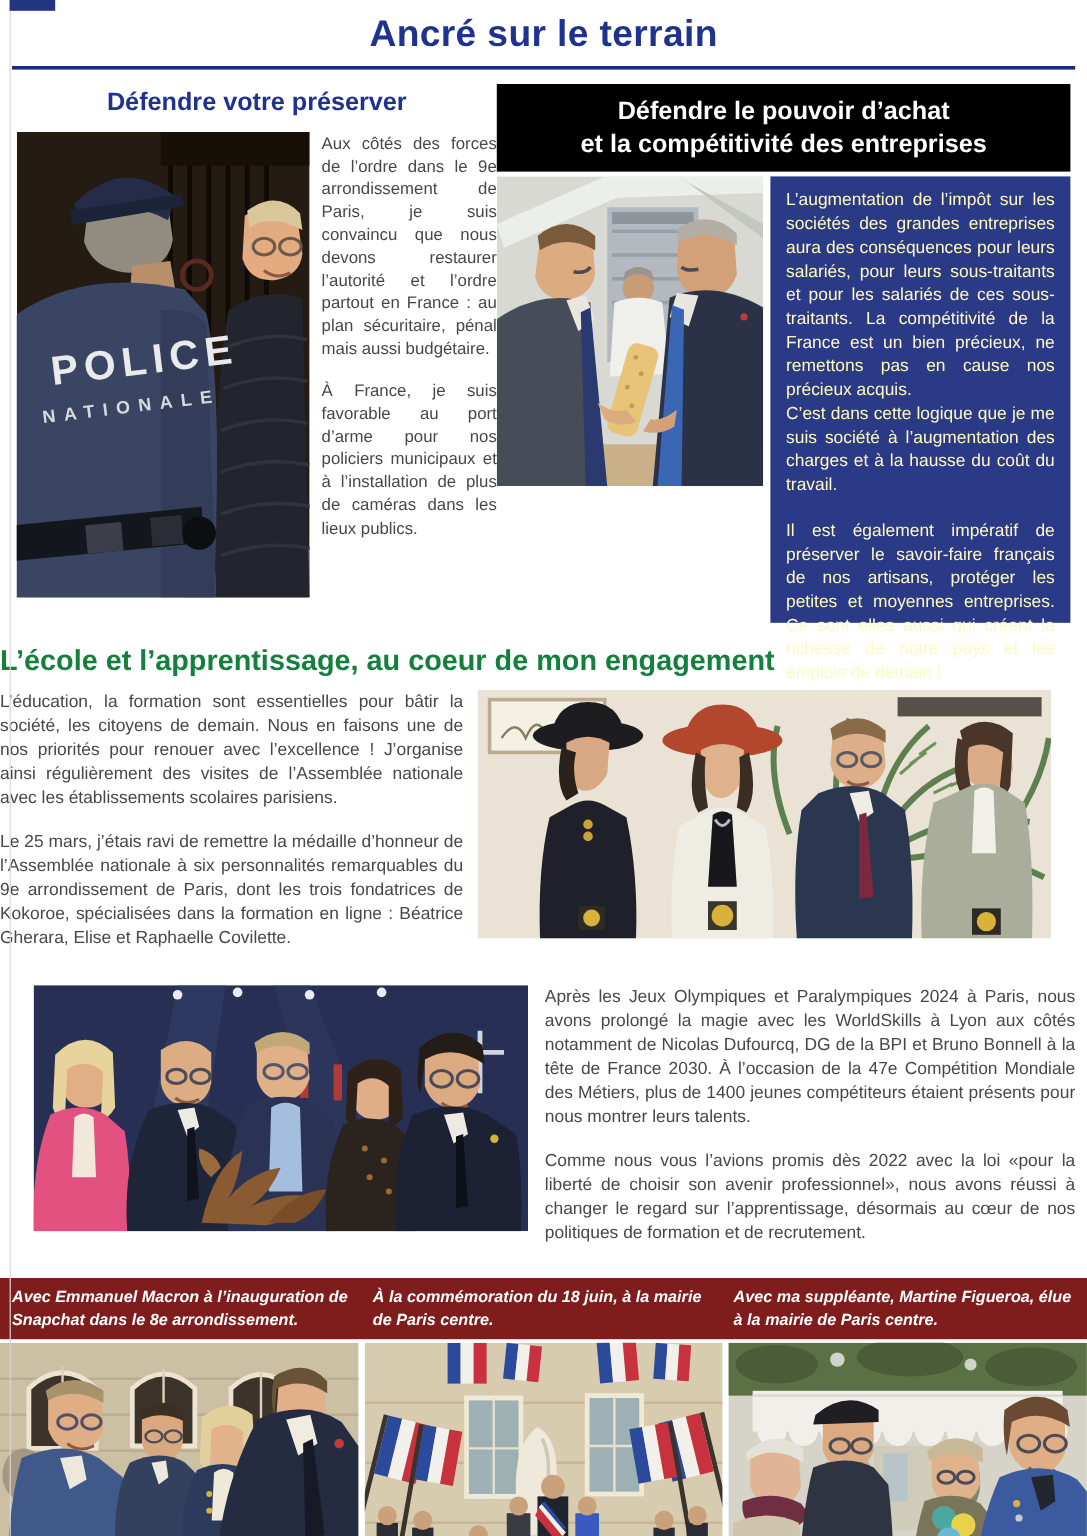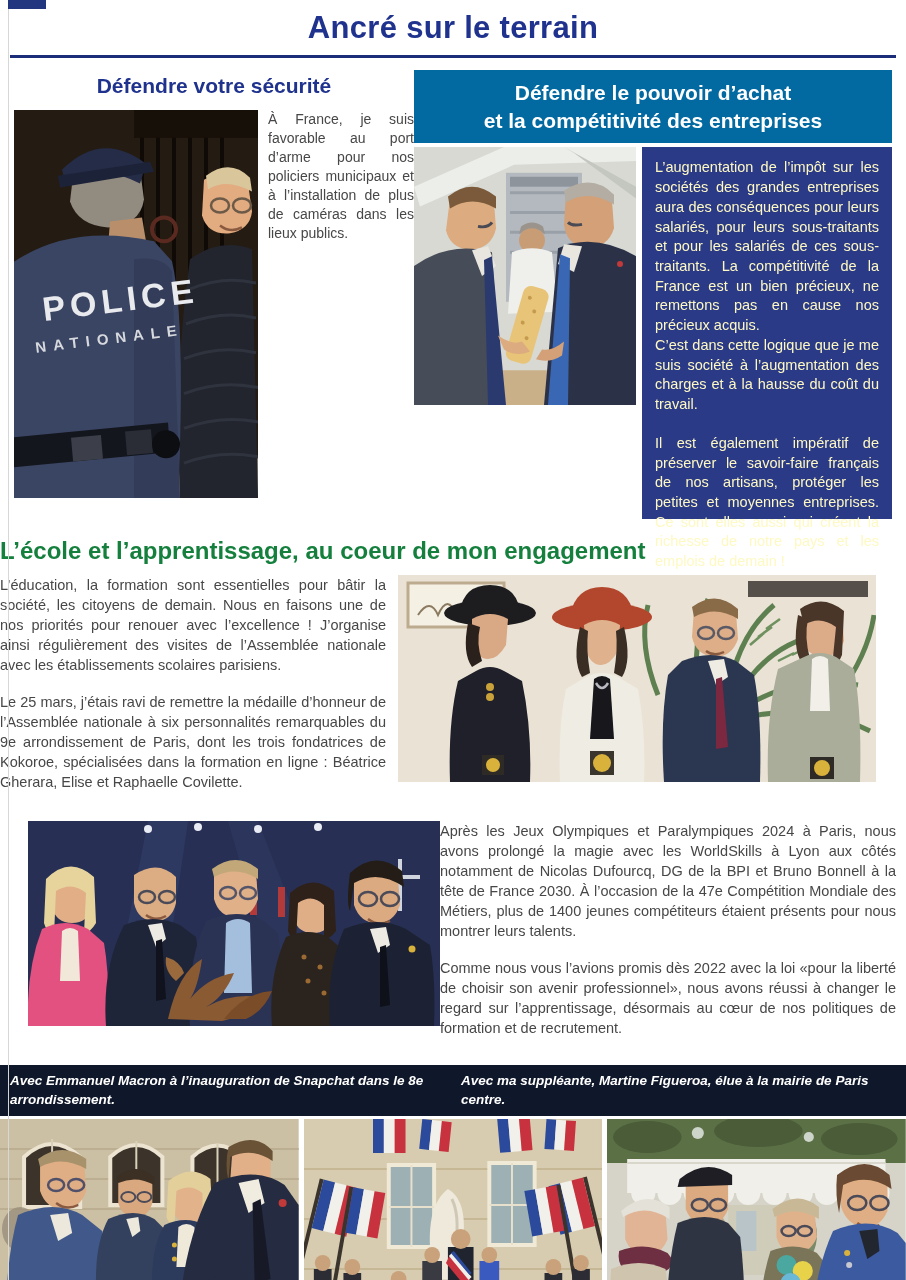--- a/index.html
+++ b/index.html
@@ -27,21 +27,21 @@
   .sec1-left h2{
     margin:4px 0 12px 0;text-align:center;font-size:21px;color:#1f338e;font-weight:bold;
   }
   .sec1-left-row{display:flex;gap:10px;}
   .photo-a{width:244px;height:388px;flex:none;}
   .sec1-text{width:158px;font-size:14px;line-height:1.36;text-align:justify;color:#474747;}
   .sec1-text p{margin:0 0 16px 0;}
 
   .sec1-right{width:478px;box-sizing:border-box;margin-left:0;}
   .band{
-    background:#0369a1;color:#ffffff;text-align:center;font-weight:bold;
+    background:#000000;color:#ffffff;text-align:center;font-weight:bold;
     font-size:21px;line-height:1.32;padding:9px 4px;
   }
   .band span{display:block;}
   .sec1-right-row{display:flex;gap:6px;margin-top:4px;}
   .photo-col{width:222px;flex:none;}
   .photo-b{width:222px;height:258px;}
   .photo-b-caption{
     margin-top:9px;font-size:14px;line-height:1.33;text-align:justify;color:#4a4a4a;padding-right:2px;
   }
   .bluebox{
@@ -53,28 +53,28 @@
 
   
   .sec2 h2{
     margin:18px 0 10px 0;text-align:left;font-size:24px;color:#15803d;font-weight:bold;
   }
   .sec2-row1{display:flex;gap:12px;box-sizing:border-box;}
   .sec2-text1{width:386px;flex:none;font-size:14.5px;line-height:1.38;text-align:justify;color:#474747;}
   .sec2-text1 p{margin:0 0 17px 0;}
   .photo-c{width:478px;height:207px;flex:none;}
 
-  .sec2-row2{display:flex;padding:12px 10px 0 28px;box-sizing:border-box;}
+  .sec2-row2{display:flex;gap:14px;padding:12px 10px 0 28px;box-sizing:border-box;}
   .photo-d{width:412px;height:205px;flex:none;}
   .sec2-text2{flex:1;font-size:14.5px;line-height:1.38;text-align:justify;color:#474747;}
   .sec2-text2 p{margin:0 0 17px 0;}
 
   
   .capbar{
-    margin-top:10px;background:#0f172a;color:#ffffff;display:flex;
+    margin-top:10px;background:#7f1d1d;color:#ffffff;display:flex;
     font-style:italic;font-weight:bold;font-size:13.5px;line-height:1.35;
     padding:7px 8px 7px 10px;box-sizing:border-box;gap:14px;
   }
   .capbar .cap{flex:1;}
 
   
   .photo-row{display:flex;gap:5px;margin-top:3px;height:234px;}
   .photo-row .ph{flex:1;height:234px;}
   svg{display:block;}
 </style>
@@ -86,21 +86,21 @@
   <div class="corner-chip"></div>
 
   <div class="masthead">
     <h1>Ancré sur le terrain</h1>
   </div>
   <div class="rule"></div>
 
   <div class="sec1">
 
     <div class="sec1-left">
-      <h2>Défendre votre sécurité</h2>
+      <h2>Défendre votre préserver</h2>
       <div class="sec1-left-row">
         <svg class="photo-a" viewBox="0 0 244 390" preserveAspectRatio="none" aria-hidden="true">
           <rect width="244" height="390" fill="#241b12"></rect>
           <g stroke="#0f0a06" stroke-width="4">
             <line x1="128" y1="0" x2="128" y2="250"></line>
               <line x1="144" y1="0" x2="144" y2="250"></line>
             <line x1="160" y1="0" x2="160" y2="250"></line>
               <line x1="176" y1="0" x2="176" y2="250"></line>
             <line x1="192" y1="0" x2="192" y2="250"></line>
               <line x1="208" y1="0" x2="208" y2="250"></line>
@@ -135,20 +135,21 @@
             <path d="M120 150 q28 -4 38 12 l8 228 l-46 0 z" fill="#333d59"></path>
             <path d="M-10 330 l164 -16 l2 30 l-166 16 z" fill="#14161e"></path>
             <rect x="58" y="328" width="30" height="24" fill="#3c3f49" transform="rotate(-5 73 340)"></rect>
             <rect x="112" y="322" width="26" height="24" fill="#2a2d36" transform="rotate(-5 125 334)"></rect>
             <circle cx="152" cy="336" r="14" fill="#0d0e12"></circle>
             <text x="30" y="212" fill="#e9eaee" font-size="34" font-weight="bold" letter-spacing="5" transform="rotate(-7 30 212)" font-family="Liberation Sans, sans-serif">POLICE</text>
             <text x="22" y="244" fill="#d7d9de" font-size="15" font-weight="bold" letter-spacing="7" transform="rotate(-7 22 244)" font-family="Liberation Sans, sans-serif">NATIONALE</text>
           </g>
         </svg>
         <div class="sec1-text">
+          <p>Aux côtés des forces de l’ordre dans le 9e arrondissement de Paris, je suis convaincu que nous devons restaurer l’autorité et l’ordre partout en France : au plan sécuritaire, pénal mais aussi budgétaire.</p>
           <p>À France, je suis favorable au port d’arme pour nos policiers municipaux et à l’installation de plus de caméras dans les lieux publics.</p>
         </div>
       </div>
     </div>
 
     <div class="sec1-right">
       <div class="band">
         <span>Défendre le pouvoir d’achat</span>
         <span>et la compétitivité des entreprises</span>
       </div>
@@ -368,20 +369,21 @@
       </svg>
       <div class="sec2-text2">
         <p>Après les Jeux Olympiques et Paralympiques 2024 à Paris, nous avons prolongé la magie avec les WorldSkills à Lyon aux côtés notamment de Nicolas Dufourcq, DG de la BPI et Bruno Bonnell à la tête de France 2030. À l’occasion de la 47e Compétition Mondiale des Métiers, plus de 1400 jeunes compétiteurs étaient présents pour nous montrer leurs talents.</p>
         <p>Comme nous vous l’avions promis dès 2022 avec la loi «pour la liberté de choisir son avenir professionnel», nous avons réussi à changer le regard sur l’apprentissage, désormais au cœur de nos politiques de formation et de recrutement.</p>
       </div>
     </div>
   </div>
 
   <div class="capbar">
     <div class="cap">Avec Emmanuel Macron à l’inauguration de Snapchat dans le 8e arrondissement.</div>
+    <div class="cap">À la commémoration du 18 juin, à la mairie de Paris centre.</div>
     <div class="cap">Avec ma suppléante, Martine Figueroa, élue à la mairie de Paris centre.</div>
   </div>
 
   <div class="photo-row">
 
     <svg class="ph" viewBox="0 0 298 234" preserveAspectRatio="none" aria-hidden="true">
       <rect width="298" height="234" fill="#cbbfa4"></rect>
       <g stroke="#bcae90" stroke-width="2">
           <line x1="0" y1="30" x2="298" y2="30"></line>
           <line x1="0" y1="60" x2="298" y2="60"></line>

